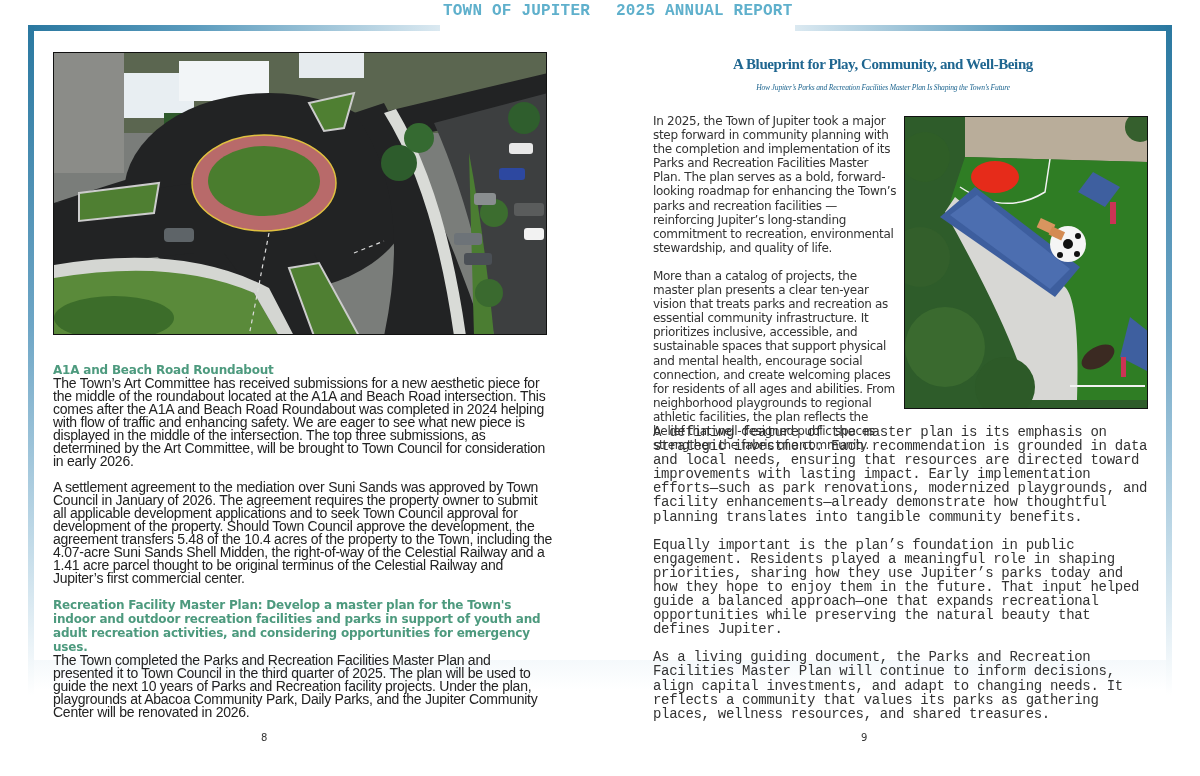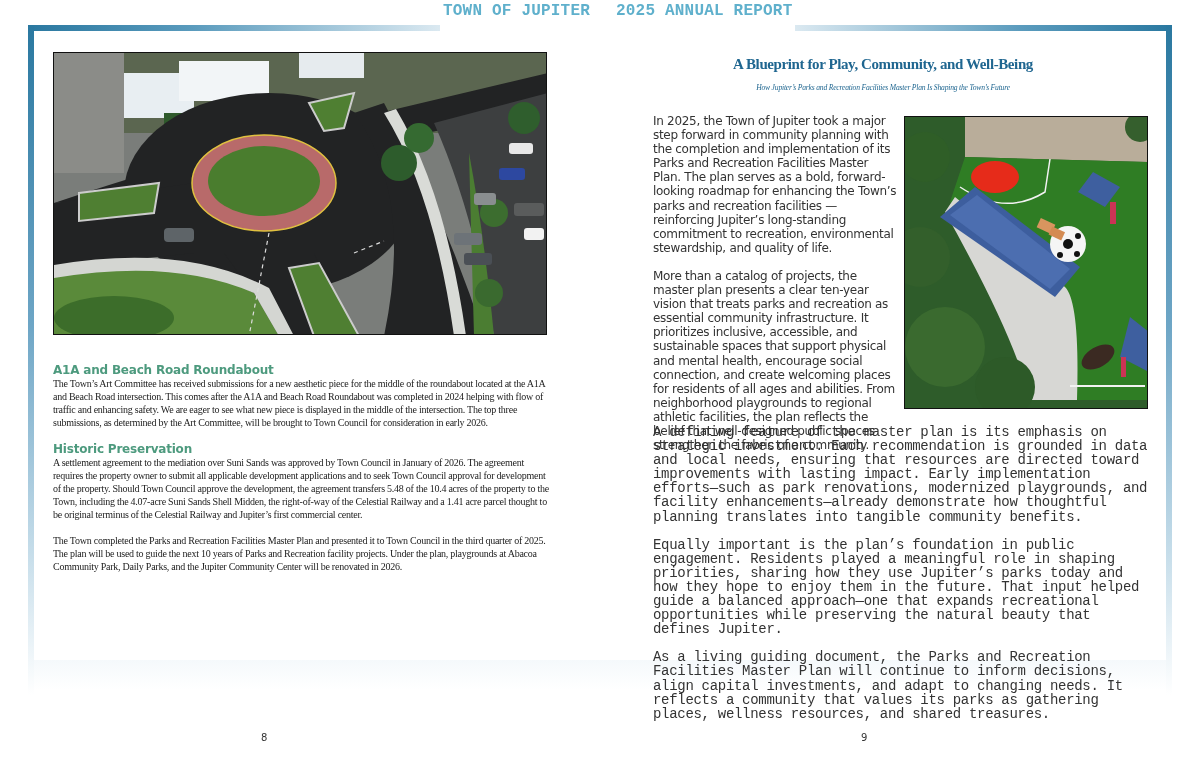--- a/index.html
+++ b/index.html
@@ -42,22 +42,22 @@
   .photo-roundabout { left: 53px; top: 52px; width: 494px; height: 283px; background: #3a3d3b; }
   .photo-playground { left: 904px; top: 116px; width: 244px; height: 293px; background: #2d5a2a; }
 
   
   .left-col { position: absolute; left: 53px; top: 363px; width: 500px; }
   .sec-head {
     color: #4d9a7e; font-weight: bold; font-size: 12px; line-height: 14px;
     font-family: "DejaVu Sans", sans-serif; letter-spacing: -0.2px;
   }
   .sec-body {
-    font-size: 10px; line-height: 13px; color: #222;
-    font-family: Liberation Serif, serif; letter-spacing: -0.25px;
+    font-size: 14px; line-height: 13px; color: #222;
+    font-family: Liberation Sans, sans-serif; letter-spacing: -0.25px;
   }
   .gap { height: 13px; }
 
   
   .right-title {
     position: absolute; left: 600px; width: 566px; top: 56px; text-align: center;
     font-size: 15px; font-weight: bold; color: #1f6690; letter-spacing: -0.4px;
     font-family: Liberation Serif, serif;
   }
   .right-subtitle {
@@ -152,25 +152,25 @@
   </svg>
 </div>
 
 <div class="left-col">
   <div>
     <div class="sec-head">A1A and Beach Road Roundabout</div>
     <div class="sec-body">The Town’s Art Committee has received submissions for a new aesthetic piece for the middle of the roundabout located at the A1A and Beach Road intersection. This comes after the A1A and Beach Road Roundabout was completed in 2024 helping with flow of traffic and enhancing safety. We are eager to see what new piece is displayed in the middle of the intersection. The top three submissions, as determined by the Art Committee, will be brought to Town Council for consideration in early 2026.</div>
   </div>
   <div class="gap"></div>
   <div>
-    <div class="sec-head">Historic Preservation</div>
     <div class="sec-body">A settlement agreement to the mediation over Suni Sands was approved by Town Council in January of 2026. The agreement requires the property owner to submit all applicable development applications and to seek Town Council approval for development of the property. Should Town Council approve the development, the agreement transfers 5.48 of the 10.4 acres of the property to the Town, including the 4.07-acre Suni Sands Shell Midden, the right-of-way of the Celestial Railway and a 1.41 acre parcel thought to be original terminus of the Celestial Railway and Jupiter’s first commercial center.</div>
   </div>
   <div class="gap"></div>
   <div>
+    <div class="sec-head">Recreation Facility Master Plan: Develop a master plan for the Town's indoor and outdoor recreation facilities and parks in support of youth and adult recreation activities, and considering opportunities for emergency uses.</div>
     <div class="sec-body">The Town completed the Parks and Recreation Facilities Master Plan and presented it to Town Council in the third quarter of 2025. The plan will be used to guide the next 10 years of Parks and Recreation facility projects. Under the plan, playgrounds at Abacoa Community Park, Daily Parks, and the Jupiter Community Center will be renovated in 2026.</div>
   </div>
 </div>
 
 <div class="page-num page-num-left">8</div>
 
 <div class="right-title">A Blueprint for Play, Community, and Well-Being</div>
 <div class="right-subtitle">How Jupiter’s Parks and Recreation Facilities Master Plan Is Shaping the Town’s Future</div>
 
 <div class="right-col-narrow">

